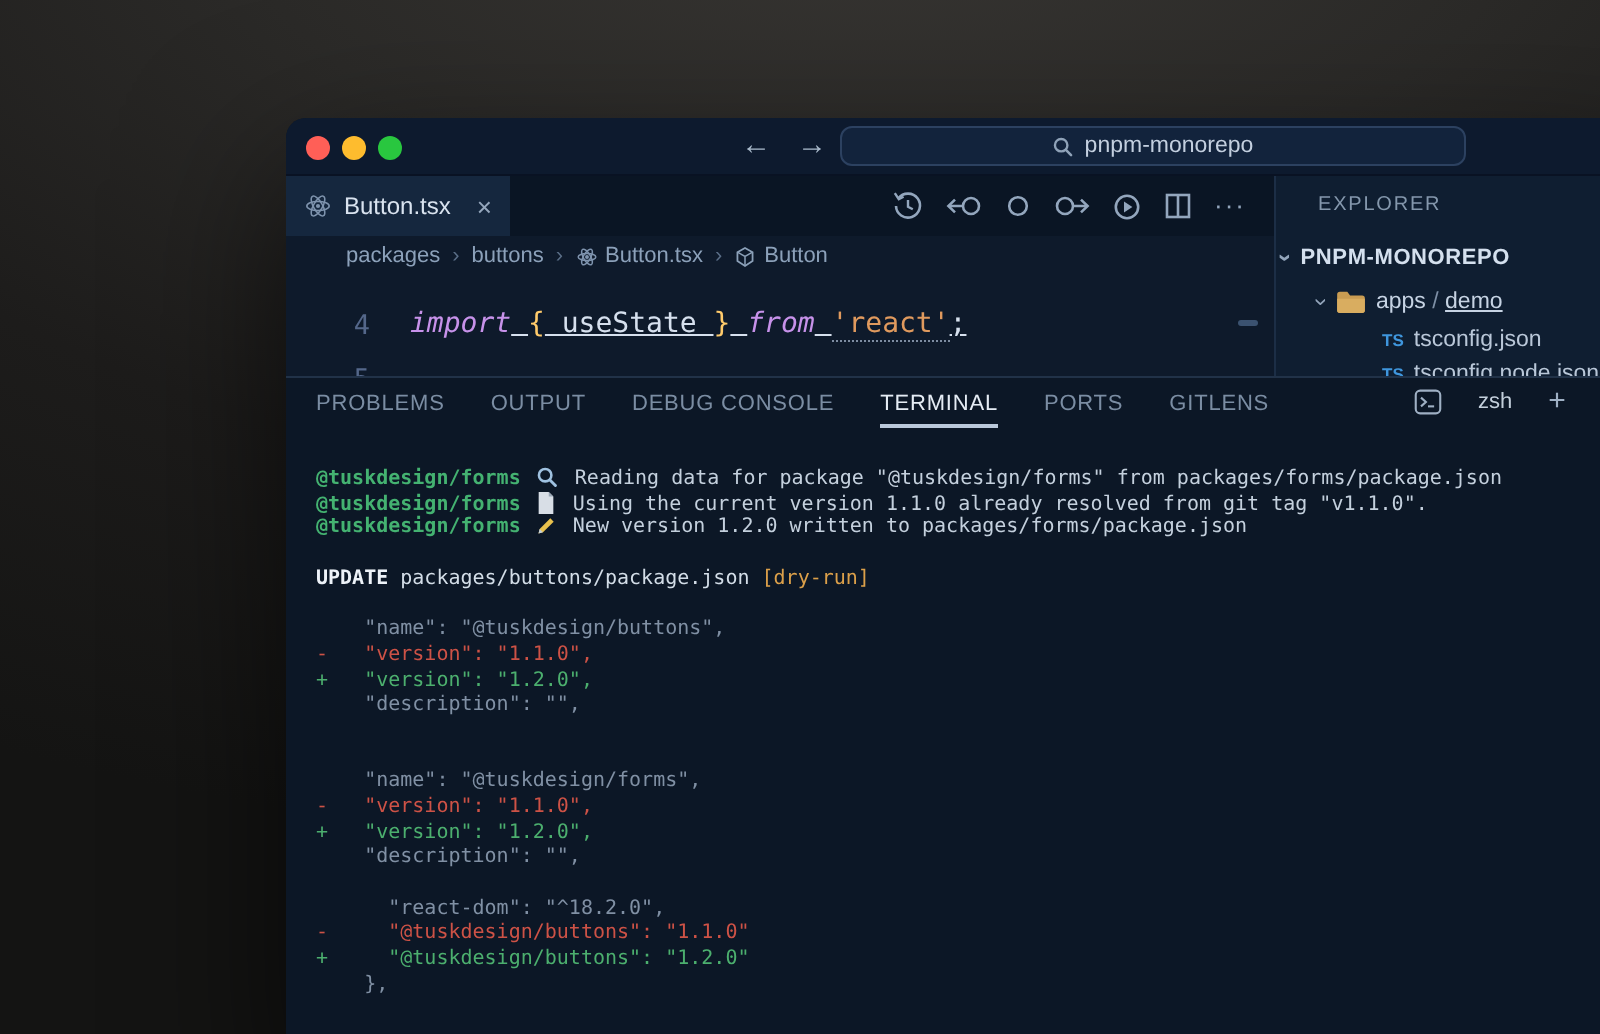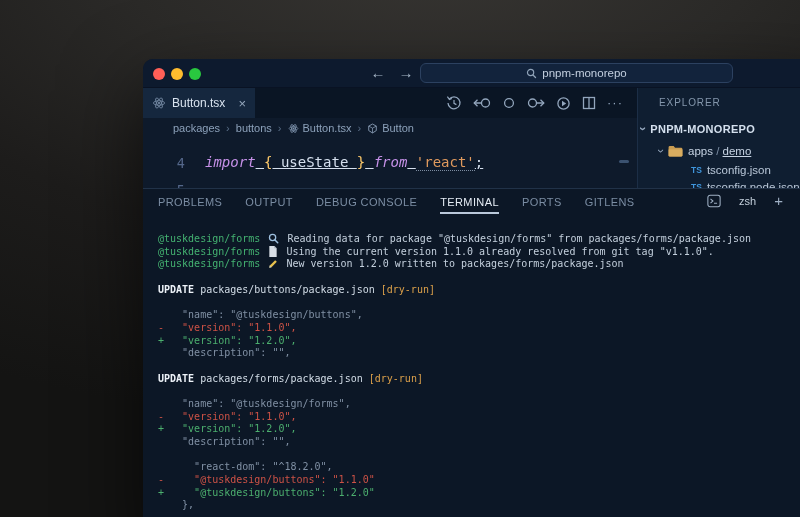--- a/index.html
+++ b/index.html
@@ -67,21 +67,21 @@
   .panel { position:absolute; left:0; top:129px; width:100%; height:351px; background:#0c1726; border-top:1px solid #213248; }
   .panel-tabs { position:absolute; left:15px; top:7px; display:flex; gap:23px; }
   .panel-tab { position:relative; font-size:11px; letter-spacing:.4px; color:#7b8da3; cursor:default; }
   .panel-tab.active { color:#e5ecf4; }
   .panel-tab.active::after { content:""; position:absolute; left:0; right:0; bottom:-6px; height:2px; background:#bac8da; }
   .shellgroup { position:absolute; left:564px; top:5px; display:flex; align-items:center; gap:18px; color:#c3cfdb; font-size:11px; }
   .plus { color:#9fb0c4; font-size:15px; line-height:14px; }
   .termwrap { position:absolute; left:15px; top:44px; font-family:"DejaVu Sans Mono", monospace; font-size:10px; line-height:12.7px; }
   .t-line { white-space:pre; height:12.7px; }
   .t-line svg { vertical-align:-2px; margin:0 2px; }
-  .seg-label { color:#44b271; font-weight:normal;text-align:right; }
+  .seg-label { color:#44b271; font-weight:bold;text-align:right; }
   .seg-plain { color:#c4d0dd; }
   .seg-dim { color:#8090a4; }
   .seg-removed { color:#cd5246; }
   .seg-added { color:#4caf6e; }
   .seg-update { color:#edf2f8; font-weight:bold; }
   .seg-path { color:#d3dde7; }
   .seg-dryrun { color:#dca04a; }
 </style>
 </head>
 <body>
@@ -249,21 +249,20 @@
               <path d="M1.5 10.5 L2.2 7.8 L4.2 9.8 Z" fill="#c3cfdb"></path>
             </svg><span class="seg-plain"> New version 1.2.0 written to packages/forms/package.json</span></div>
           <div class="t-line"></div>
           <div class="t-line"><span class="seg-update">UPDATE</span><span class="seg-path"> packages/buttons/package.json </span><span class="seg-dryrun">[dry-run]</span></div>
           <div class="t-line"></div>
           <div class="t-line"><span class="seg-dim">    "name": "@tuskdesign/buttons",</span></div>
           <div class="t-line"><span class="seg-removed">-   "version": "1.1.0",</span></div>
           <div class="t-line"><span class="seg-added">+   "version": "1.2.0",</span></div>
           <div class="t-line"><span class="seg-dim">    "description": "",</span></div>
           <div class="t-line"></div>
-          <div class="t-line"><span class="seg-update">UPDATE</span><span class="seg-path"> packages/forms/package.json </span><span class="seg-dryrun">[dry-run]</span></div>
           <div class="t-line"></div>
           <div class="t-line"><span class="seg-dim">    "name": "@tuskdesign/forms",</span></div>
           <div class="t-line"><span class="seg-removed">-   "version": "1.1.0",</span></div>
           <div class="t-line"><span class="seg-added">+   "version": "1.2.0",</span></div>
           <div class="t-line"><span class="seg-dim">    "description": "",</span></div>
           <div class="t-line"></div>
           <div class="t-line"><span class="seg-dim">      "react-dom": "^18.2.0",</span></div>
           <div class="t-line"><span class="seg-removed">-     "@tuskdesign/buttons": "1.1.0"</span></div>
           <div class="t-line"><span class="seg-added">+     "@tuskdesign/buttons": "1.2.0"</span></div>
           <div class="t-line"><span class="seg-dim">    },</span></div>

